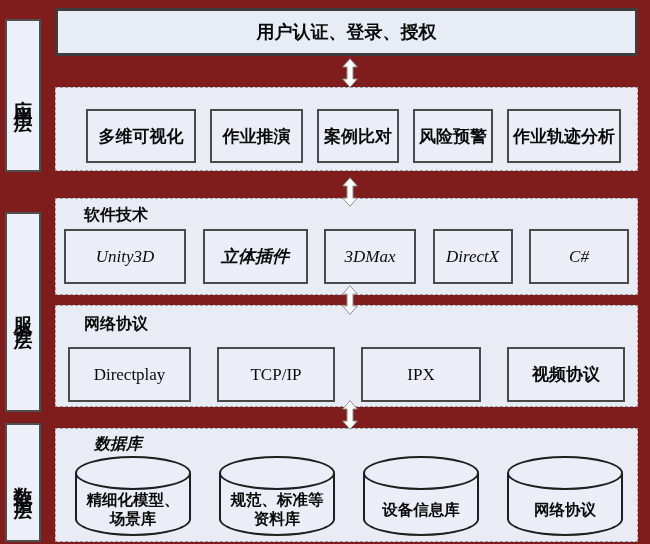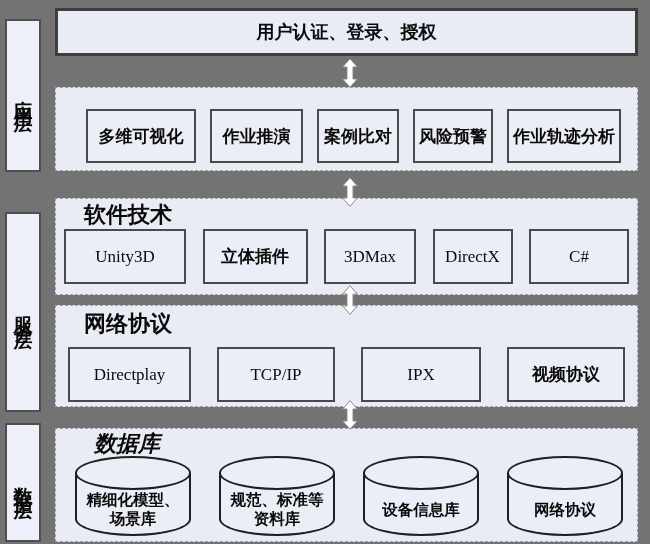--- a/index.html
+++ b/index.html
@@ -1,17 +1,17 @@
 <!DOCTYPE html>
 <html><head>
 <meta charset="utf-8">
 <style>
   html,body { margin:0; padding:0; background:#ffffff; }
   .stage {
-    position:relative; width:650px; height:544px; background:#737373;
+    position:relative; width:650px; height:544px; background:#7f1d1d;
     font-family:"Liberation Serif","DejaVu Serif",serif; color:#0a0a0a;
     overflow:hidden;
   }
   .stage * { box-sizing:border-box; }
 
   
   .vlabel {
     position:absolute; left:5px; width:36px;
     background:#edf0f8; border:2px solid #4f4f4f;
     writing-mode:vertical-rl; text-orientation:upright;
@@ -33,27 +33,27 @@
   
   .panel {
     position:absolute; left:55px; width:583px;
     background:#e9ecf4; border:1.5px dashed #9aa0a8;
   }
   #p-app  { top:87px;  height:84px;  }
   #p-soft { top:198px; height:97px;  }
   #p-net  { top:305px; height:102px; }
   #p-data { top:428px; height:114px; }
 
-  .ptitle { font-weight:bold; font-size:22px; margin:6px 0 0 28px; line-height:20px; }
+  .ptitle { font-weight:bold; font-size:16px; margin:6px 0 0 28px; line-height:20px; }
   #p-net .ptitle  { margin-top:8px; }
   #p-data .ptitle { margin:5px 0 0 38px;font-style:italic; }
 
   .row { display:flex; justify-content:space-between; align-items:flex-start; }
   .app-row  { margin-top:21px; padding:0 16px 0 30px;border-radius:17px; }
-  .soft-row { margin-top:4px;  padding:0 8px; }
+  .soft-row { margin-top:4px;  padding:0 8px;font-style:italic; }
   .net-row  { margin-top:13px; padding:0 12px; }
   .data-row { margin-top:2px;  padding:0 14px 0 19px; }
 
   .node {
     height:54px; background:#ebeef6; border:2px solid #4a4a4a;
     display:flex; align-items:center; justify-content:center;
     font-size:17px; text-align:center;
   }
   .soft-row .node, .net-row .node { height:55px; }
   .cn { font-weight:bold; }

